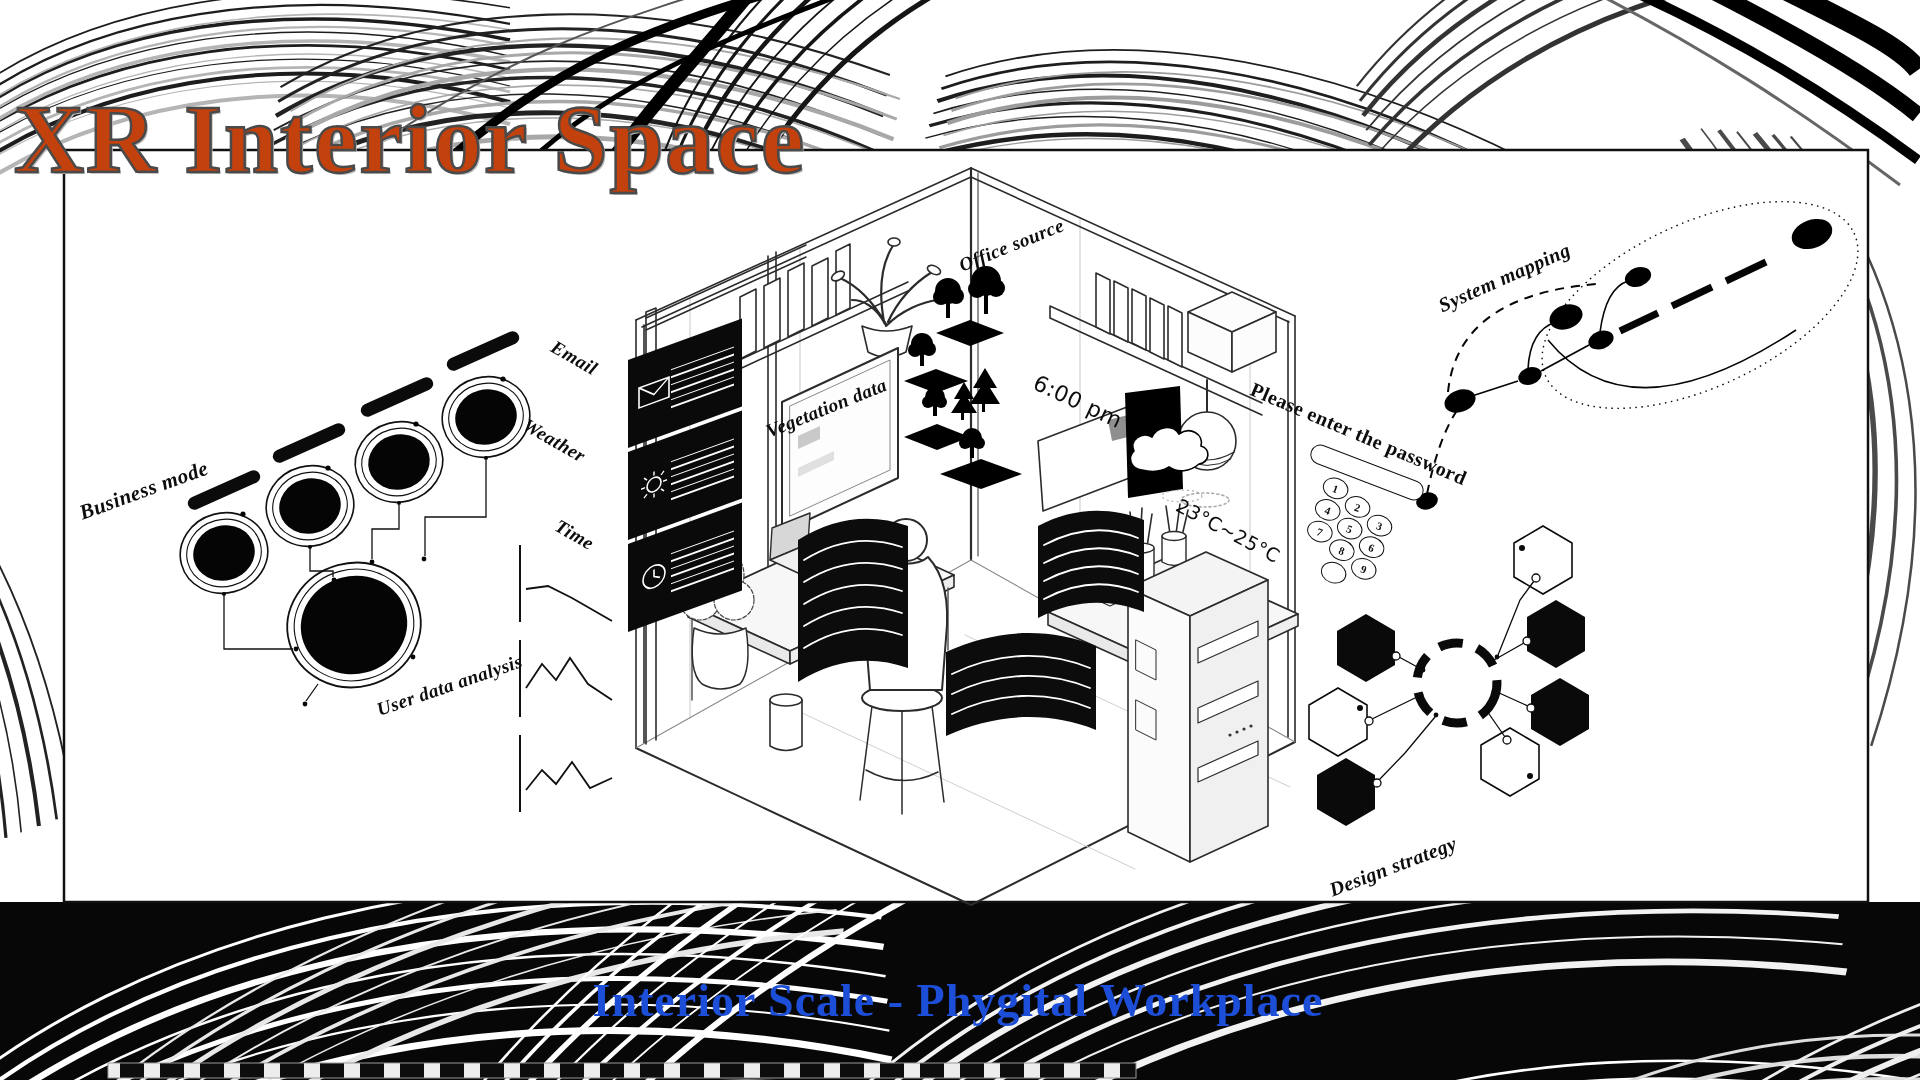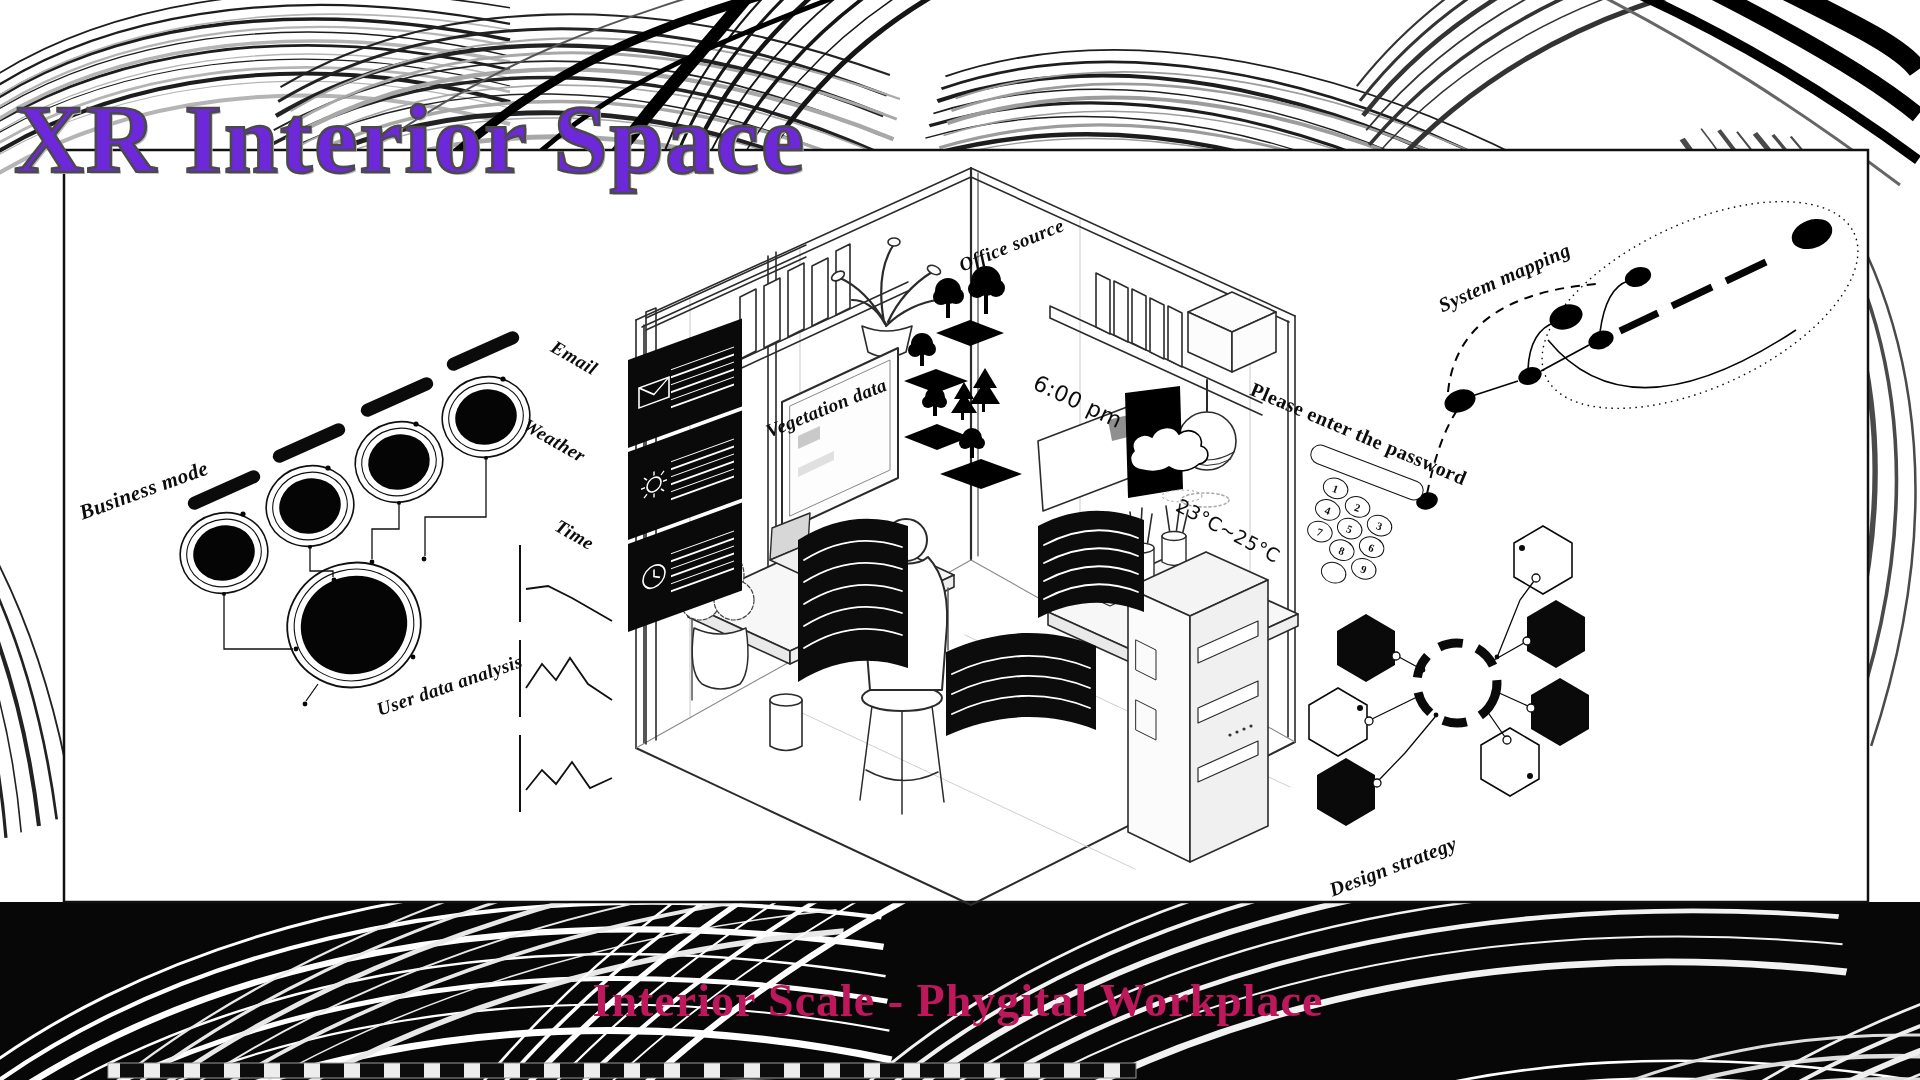--- a/index.html
+++ b/index.html
@@ -4,25 +4,25 @@
 <style>
   html,body{margin:0;padding:0;background:#fff;}
   body{width:1920px;height:1080px;position:relative;overflow:hidden;
        font-family:"Liberation Serif","DejaVu Serif",serif;color:#111;}
   #scene{position:absolute;left:0;top:0;width:1920px;height:1080px;}
   .lbl{position:absolute;white-space:nowrap;font-weight:bold;font-style:italic;
        color:#0c0c0c;transform-origin:0 0;letter-spacing:.5px;}
   .lbl.sans{font-family:"DejaVu Sans","Liberation Sans",sans-serif;font-style:normal;font-weight:normal;}
   
   #xr-title{position:absolute;left:14px;top:84px;font-size:97px;font-weight:bold;
-    color:#6d28d9;-webkit-text-stroke:2.5px #4a4a4a;letter-spacing:2px;
+    color:#c2410c;-webkit-text-stroke:2.5px #4a4a4a;letter-spacing:2px;
     text-shadow:0 0 1px #777, 2px 2px 0 #bbb;}
   
   #banner-title{position:absolute;left:958px;top:974px;transform:translateX(-50%);
-    font-size:46px;font-weight:bold;color:#be185d;letter-spacing:1px;}
+    font-size:46px;font-weight:bold;color:#1d4ed8;letter-spacing:1px;}
   
   .sp-panel{position:absolute;left:628px;width:114px;height:88px;background:#0a0a0a;
     transform:skewY(-20deg);transform-origin:left top;display:flex;align-items:center;}
   .sp-icon{margin-left:9px;flex:0 0 34px;}
   .sp-lines{flex:1;margin-right:8px;}
   .sp-lines div{height:1.5px;background:#fff;margin:6px 0;}
   
   #pw-prompt{position:absolute;left:1256px;top:378px;transform:rotate(23deg);
     transform-origin:0 0;font-size:20px;font-weight:bold;font-style:normal;letter-spacing:.5px;}
   #pw-input{position:absolute;left:1311px;top:441px;width:102px;height:18px;

